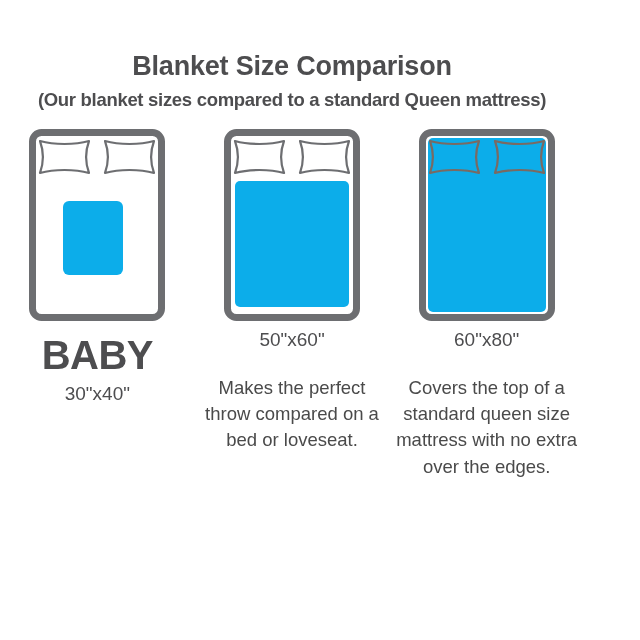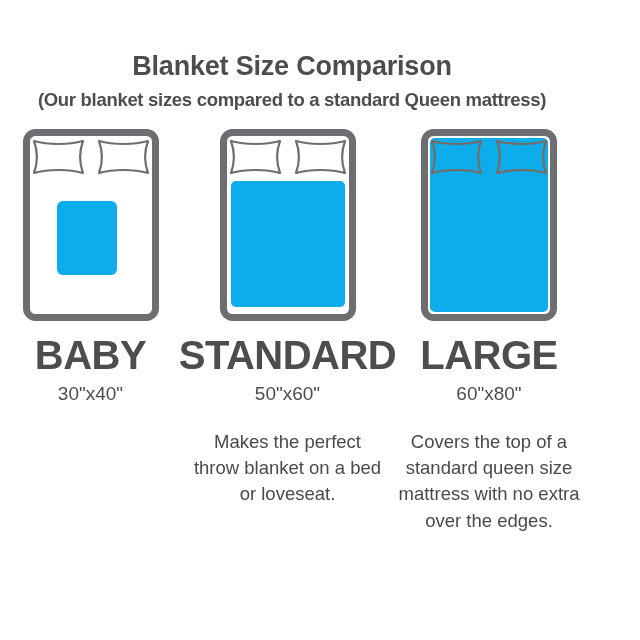--- a/index.html
+++ b/index.html
@@ -127,35 +127,33 @@
 
     <div class="column">
       <div class="bed-figure">
         <svg class="bed-svg" viewBox="0 0 136 192" xmlns="http://www.w3.org/2000/svg">
           <rect x="3.5" y="3.5" width="129" height="185" rx="9" ry="9" fill="#ffffff" stroke="#6d6e71" stroke-width="7"></rect>
           <path d="M11 12 C25 16, 46 16, 60 12 C56 23, 56 33, 60 44 C46 40, 25 40, 11 44 C15 33, 15 23, 11 12 Z" fill="#ffffff" stroke="#6d6e71" stroke-width="2.2" stroke-linejoin="round"></path>
           <path d="M76 12 C90 16, 111 16, 125 12 C121 23, 121 33, 125 44 C111 40, 90 40, 76 44 C80 33, 80 23, 76 12 Z" fill="#ffffff" stroke="#6d6e71" stroke-width="2.2" stroke-linejoin="round"></path>
           <rect x="11" y="52" width="114" height="126" rx="5" ry="5" fill="#0cadea"></rect>
         </svg>
       </div>
-      <div class="size-name">STANDARD</div>
       <div class="size-dims">50"x60"</div>
-      <div class="description">Makes the perfect throw blanket on a bed or loveseat.</div>
+      <div class="description">Makes the perfect throw compared on a bed or loveseat.</div>
     </div>
 
     <div class="column">
       <div class="bed-figure">
         <svg class="bed-svg" viewBox="0 0 136 192" xmlns="http://www.w3.org/2000/svg">
           <rect x="3.5" y="3.5" width="129" height="185" rx="9" ry="9" fill="#ffffff" stroke="#6d6e71" stroke-width="7"></rect>
 
           <rect x="9" y="9" width="118" height="174" rx="5" ry="5" fill="#0cadea"></rect>
 
           <path d="M11 12 C25 16, 46 16, 60 12 C56 23, 56 33, 60 44 C46 40, 25 40, 11 44 C15 33, 15 23, 11 12 Z" fill="none" stroke="#7a6a62" stroke-width="2.2" stroke-linejoin="round"></path>
           <path d="M76 12 C90 16, 111 16, 125 12 C121 23, 121 33, 125 44 C111 40, 90 40, 76 44 C80 33, 80 23, 76 12 Z" fill="none" stroke="#7a6a62" stroke-width="2.2" stroke-linejoin="round"></path>
         </svg>
       </div>
-      <div class="size-name">LARGE</div>
       <div class="size-dims">60"x80"</div>
       <div class="description">Covers the top of a standard queen size mattress with no extra over the edges.</div>
     </div>
 
   </div>
 </div>
 
 </body></html>

